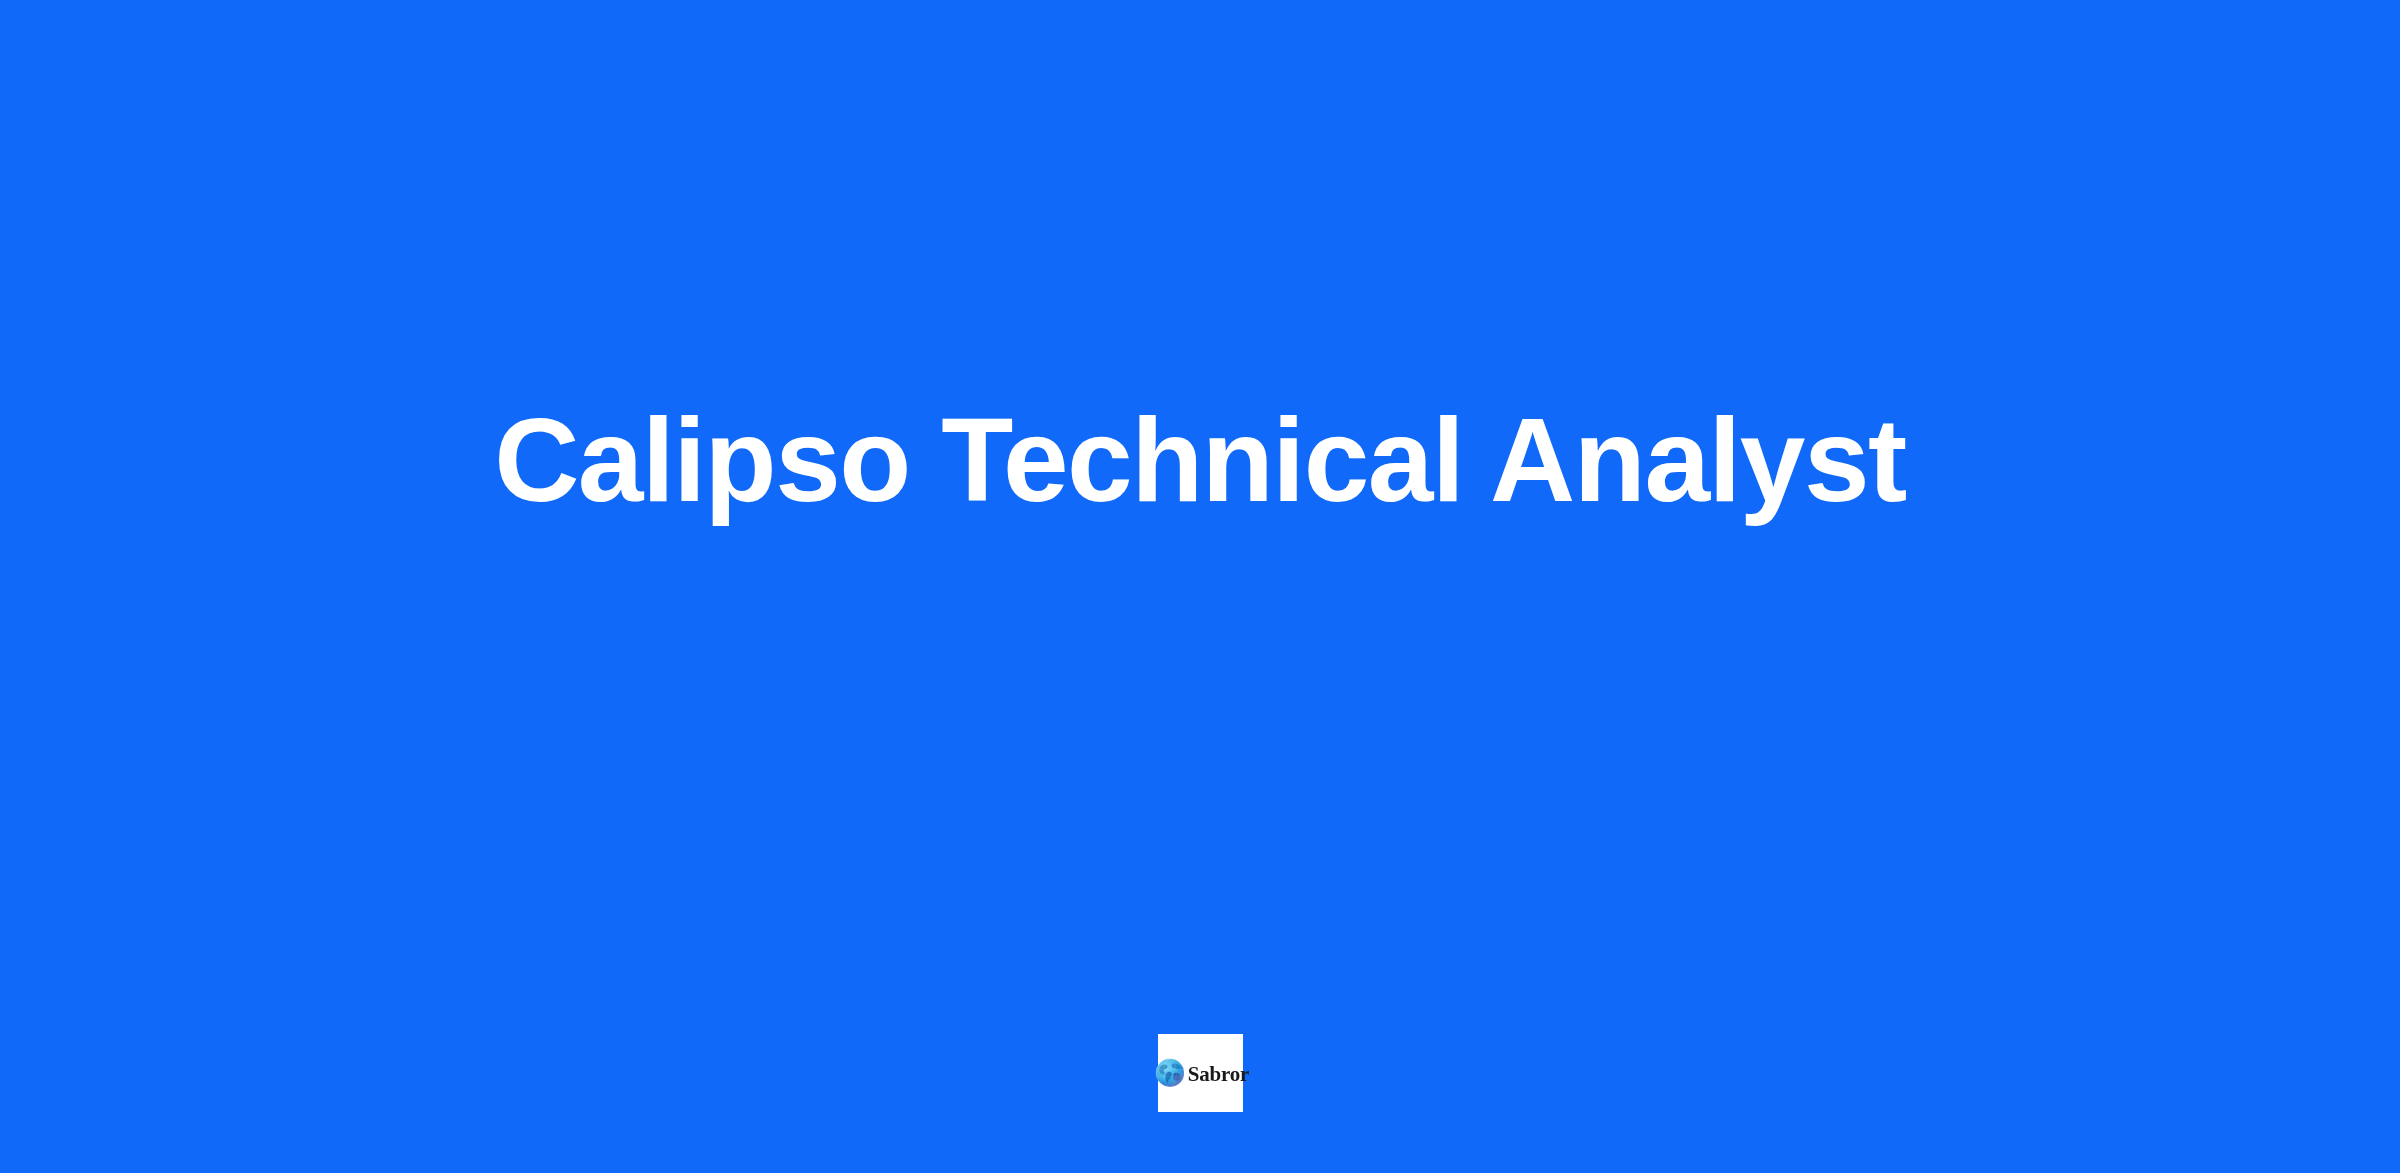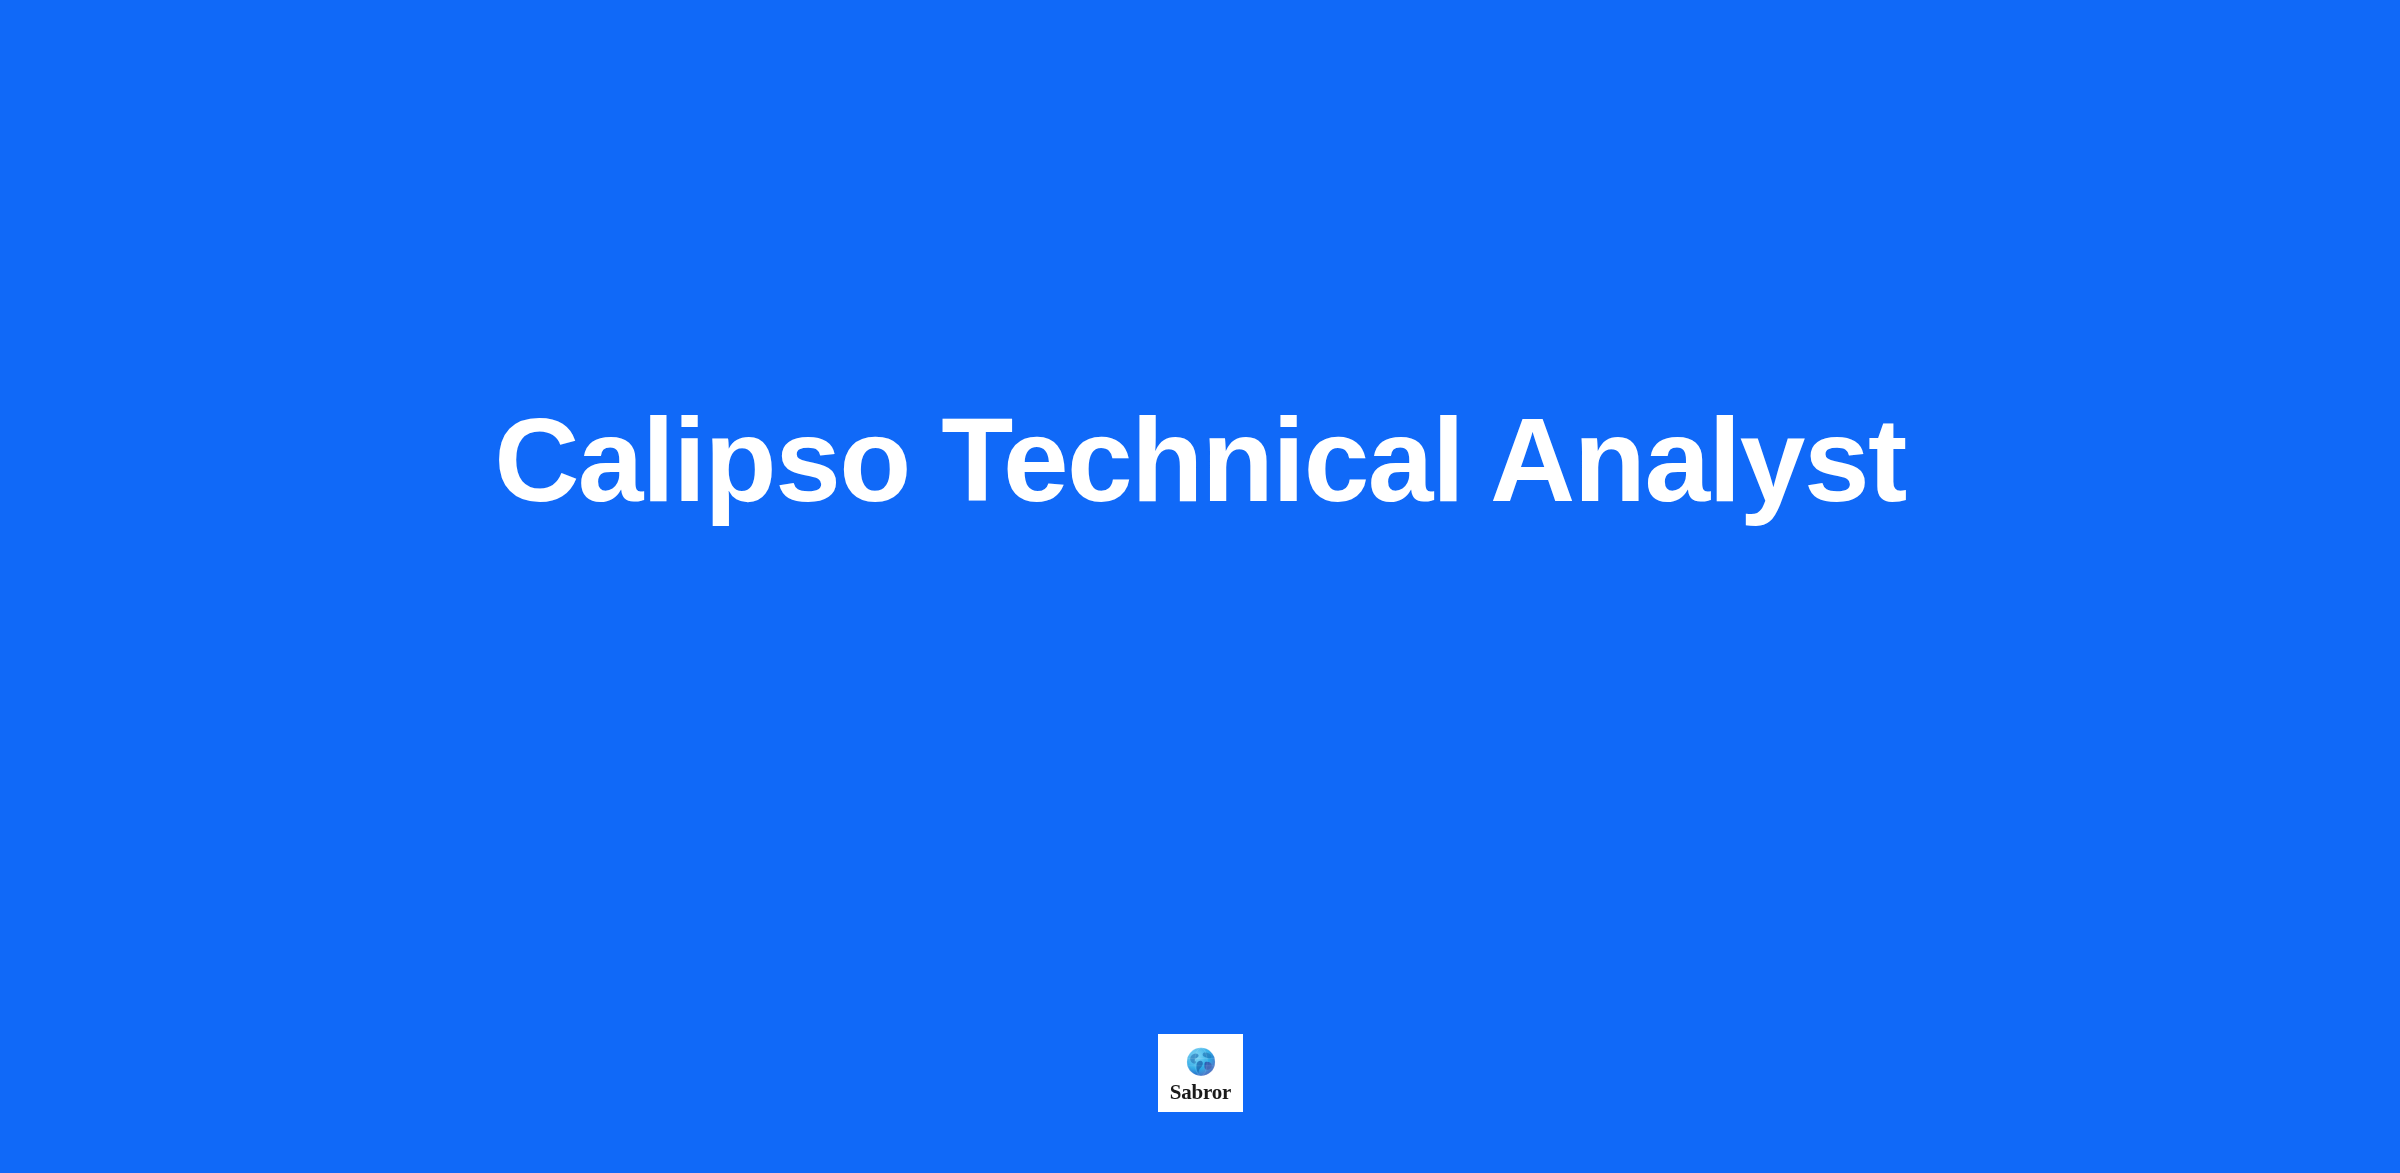--- a/index.html
+++ b/index.html
@@ -69,21 +69,21 @@
 
   
   .brand-badge {
     position: absolute;
     left: 1158px;
     top: 1034px;
     width: 85px;
     height: 78px;
     background: #ffffff;
     display: flex;
-    flex-direction: column;
+    flex-direction: row;
     align-items: center;
     justify-content: center;
     box-sizing: border-box;
     padding: 3px 0 2px 0;
   }
 
   .brand-globe {
     width: 36px;
     height: 36px;
     display: block;

